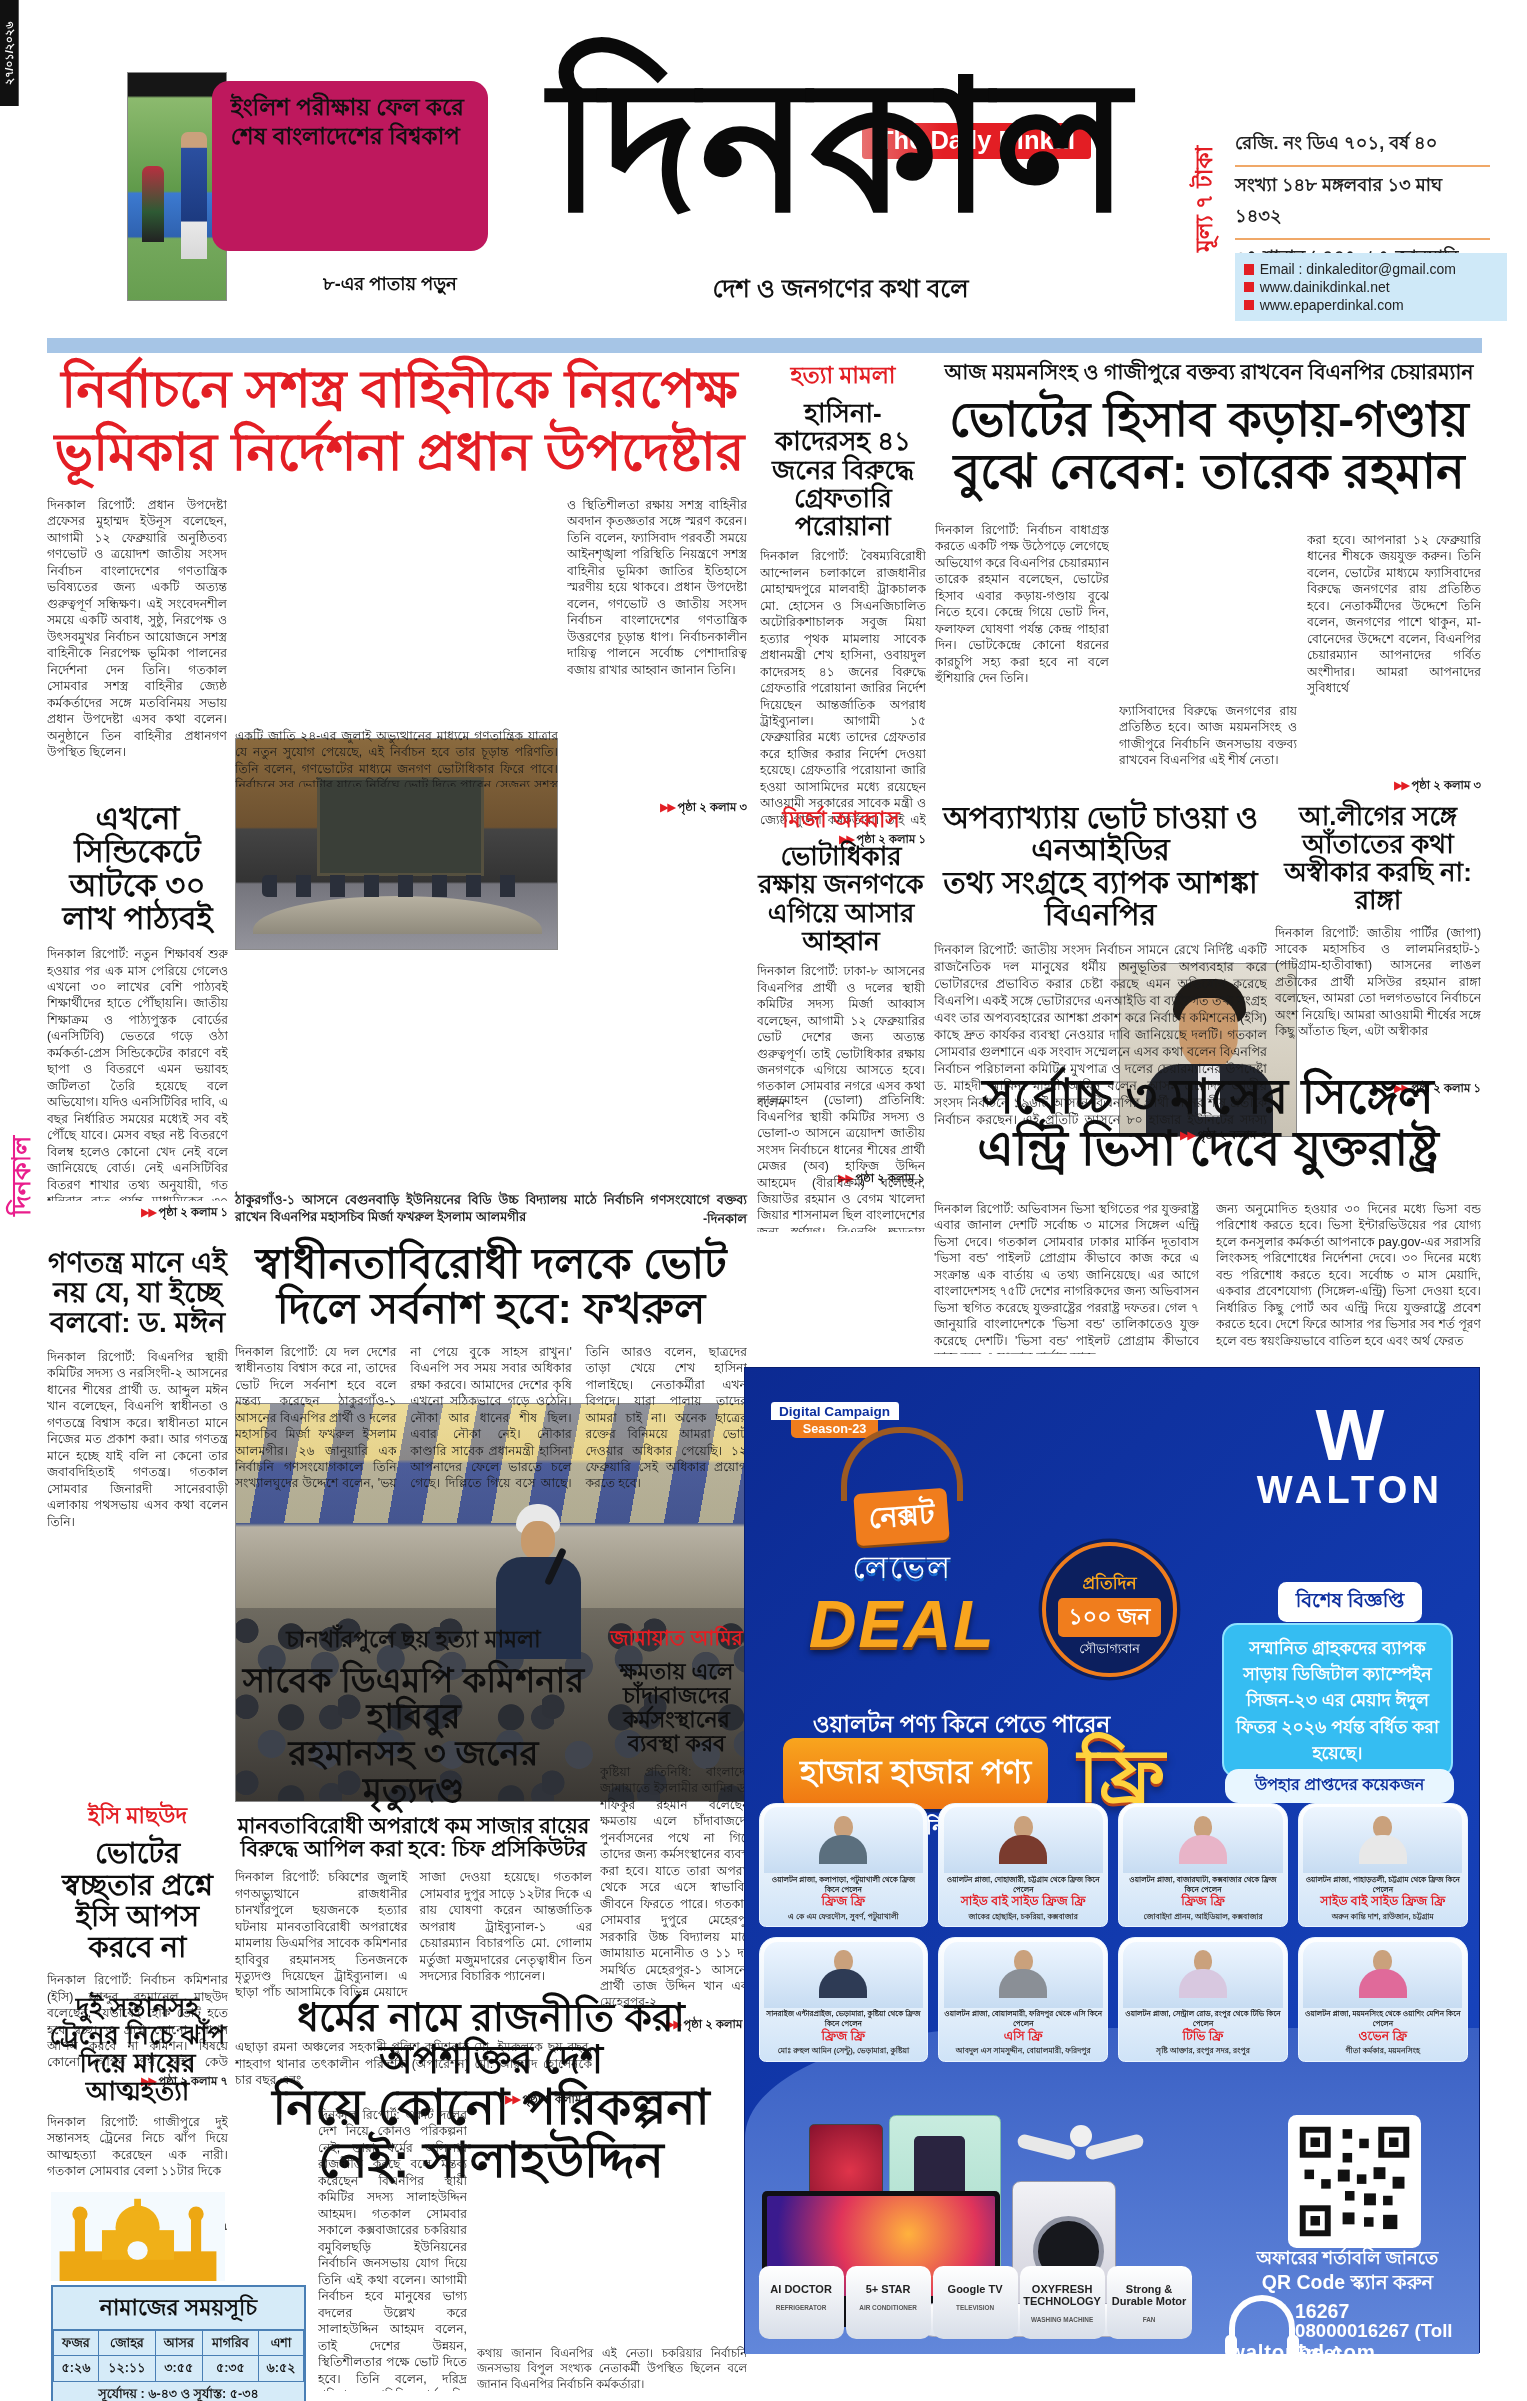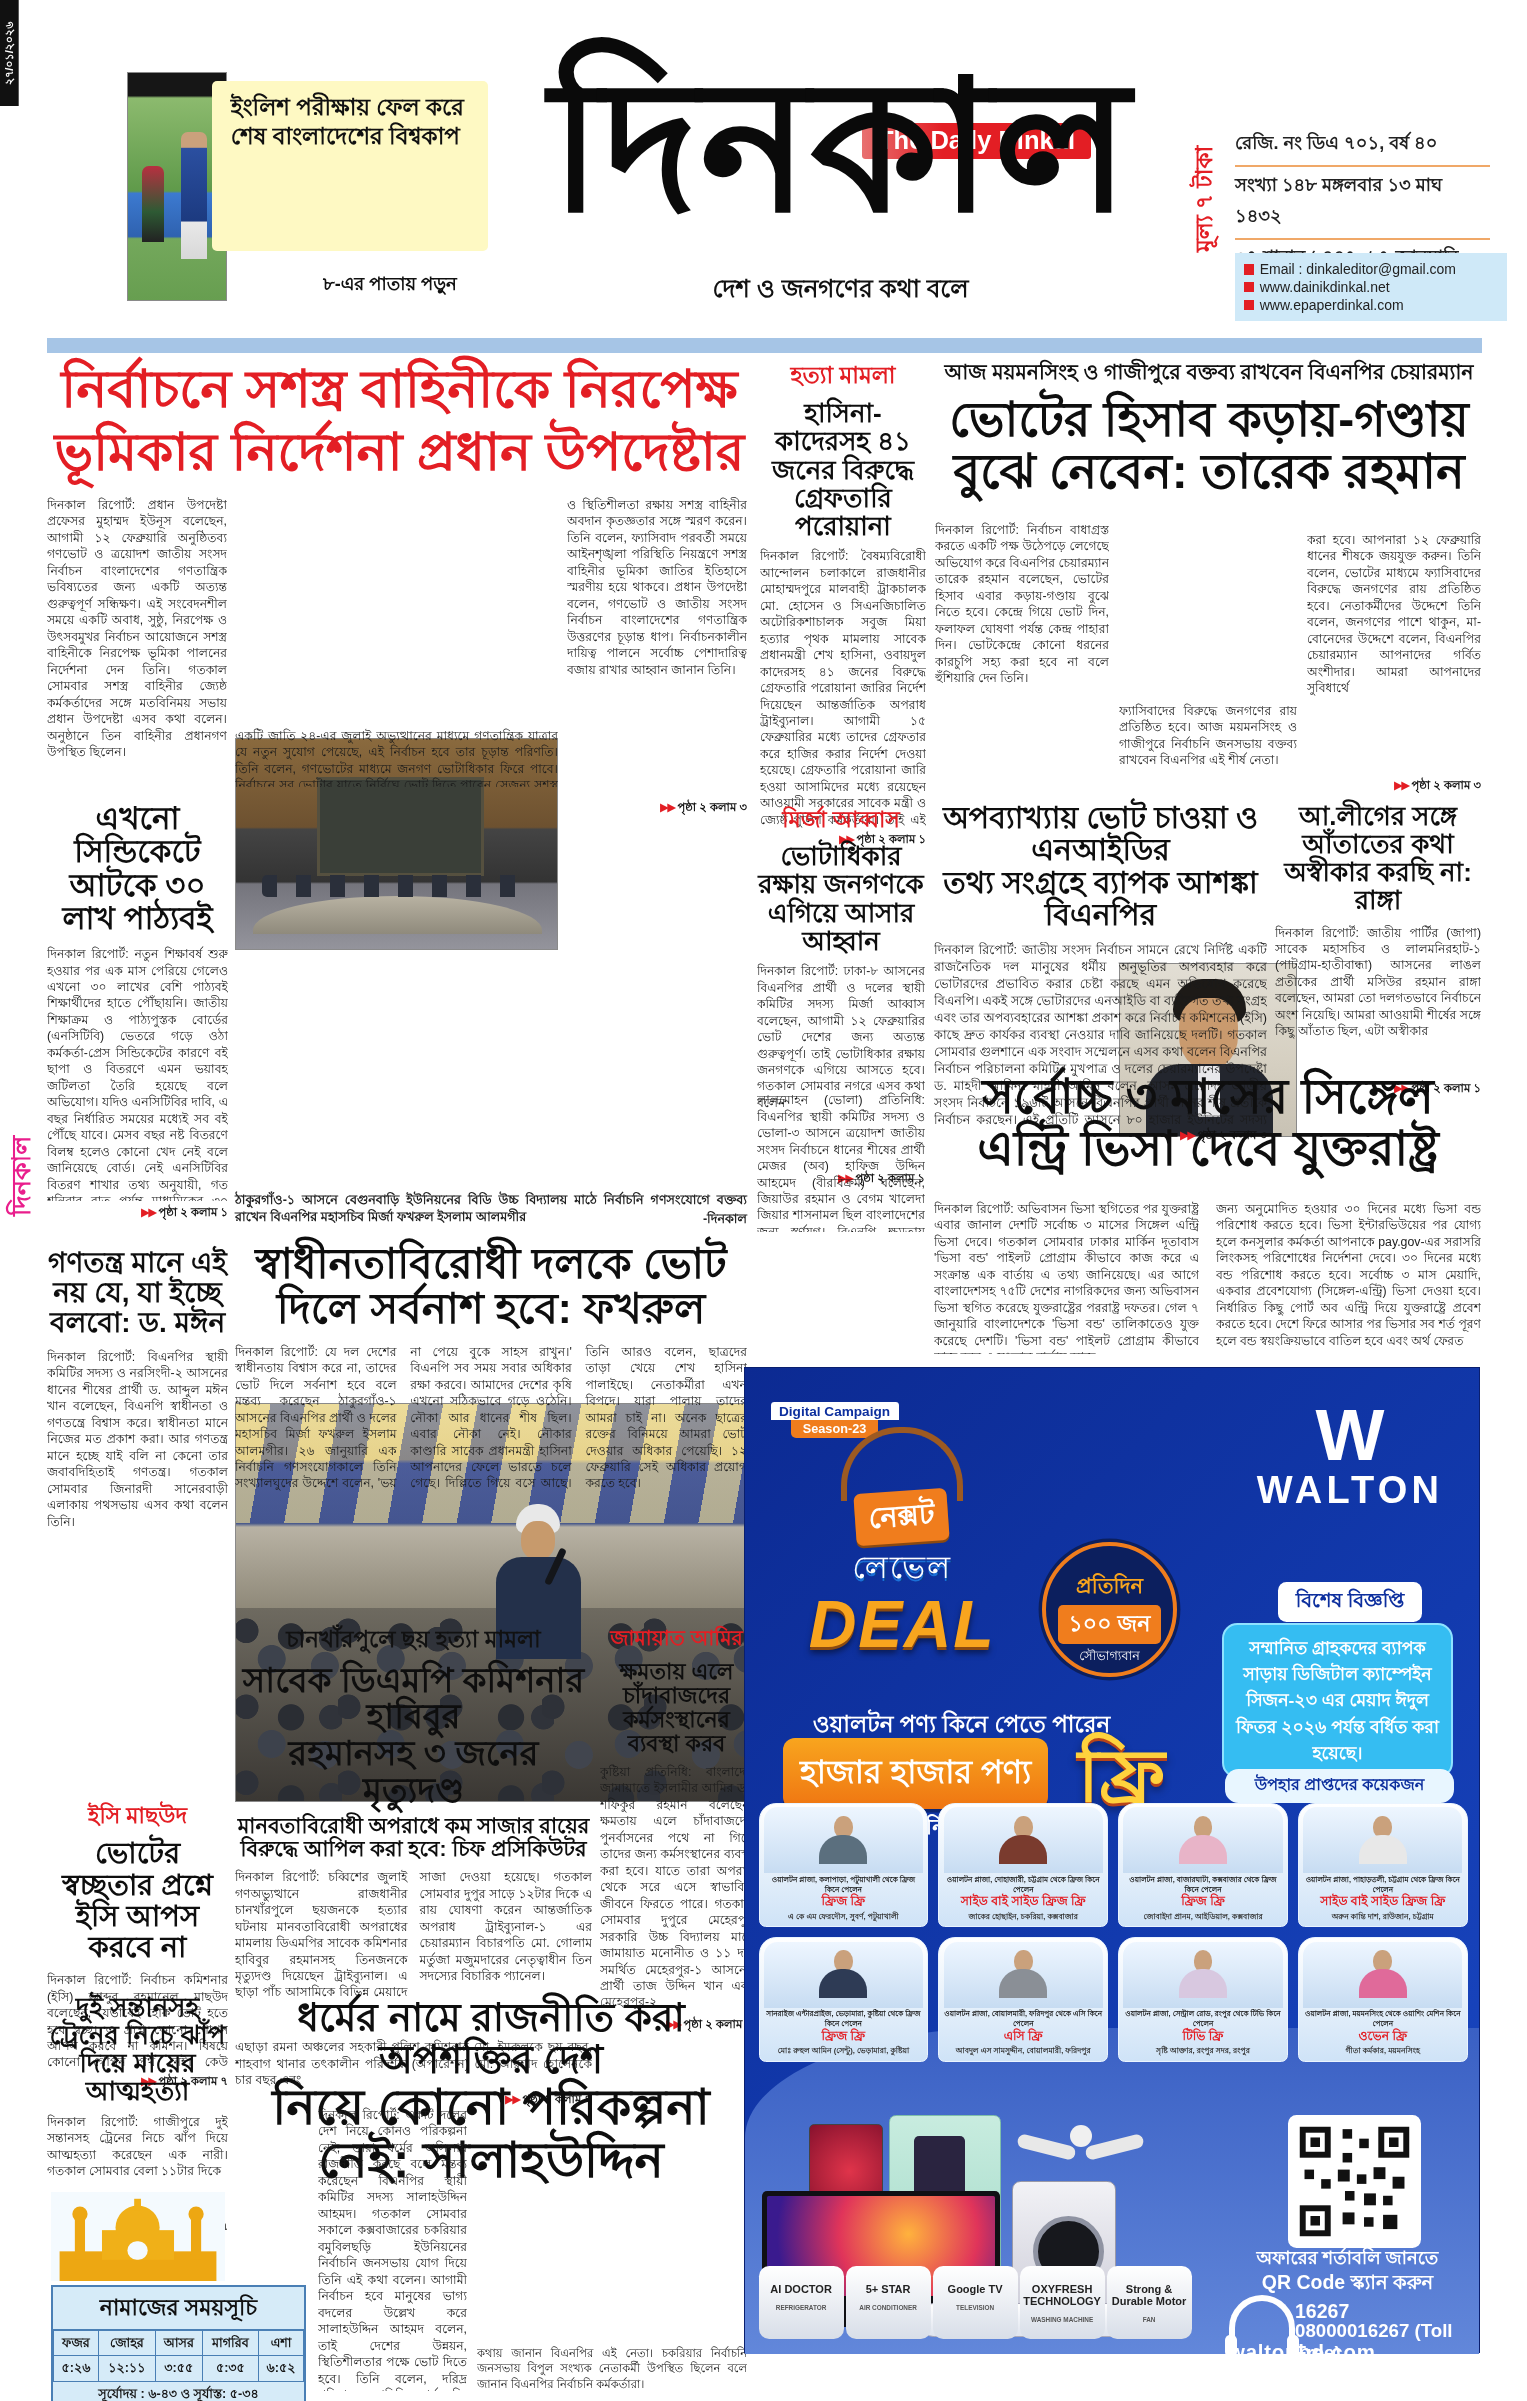--- a/index.html
+++ b/index.html
@@ -30,21 +30,21 @@
   
   #ad{background:linear-gradient(135deg,#0c2a92 0%,#123aae 55%,#1b49c4 100%);border:0.8px solid #0a1f6e;box-sizing:border-box;}
   #ad .wave{position:absolute;left:0;top:660px;width:100%;height:326px;background:linear-gradient(180deg,#3a60c4,#6287da);border-top-left-radius:255px 110px;}
   .adc1{background:#fff;color:#0d2f9e;font-size:13.6px;font-weight:bold;padding:1.7px 8.5px;border-radius:3.4px 3.4px 0 0;display:inline-block;}
   .adc2{background:#f07d1d;color:#fff;font-size:12.7px;font-weight:bold;padding:1.7px 12px;border-radius:0 0 5.1px 5.1px;display:inline-block;}
   .bag{width:110px;height:68px;border:6.8px solid #9c5a22;border-bottom:none;border-radius:59px 59px 0 0;margin:0 auto -10.2px;}
   .deal1{display:inline-block;background:#f07d1d;color:#fff;font-size:29px;font-weight:bold;padding:1.7px 13.6px;border-radius:6.8px;transform:rotate(-4deg);box-shadow:0 2.5px 0 #8a4a12;}
   .deal2{font-size:31px;font-weight:normal;color:#fff;text-shadow:0 2.5px 0 #1b6fd8,1.7px 3.4px 0 #0c3a8a;letter-spacing:1.7px;}
   .deal3{font-size:66px;font-weight:bold;font-style:italic;color:#f8a51e;text-shadow:0 3.4px 0 #8a4a12,0 6px 6.8px rgba(0,0,0,.5);letter-spacing:1.7px;line-height:.9;}
   .circle-badge{width:127px;height:127px;border-radius:50%;background:#0c1f5e;border:4.2px solid #f07d1d;box-shadow:0 0 0 3.4px #0c1f5e;text-align:center;color:#fff;}
-  .cb1{color:#f8a51e;font-weight:bold;font-size:21px;margin-top:24px;}
+  .cb1{color:#f8a51e;font-weight:bold;font-size:17px;margin-top:24px;}
   .cb2{background:#f07d1d;display:inline-block;font-size:22px;font-weight:bold;padding:0.8px 10.2px;border-radius:5.1px;}
   .cb3{font-size:12.7px;margin-top:2.5px;}
   .offer-box{display:inline-block;background:linear-gradient(180deg,#f8a51e,#ef7512);color:#fff;font-size:32px;font-weight:bold;padding:8.5px 17px;border-radius:12px;box-shadow:0 3.4px 0 rgba(0,0,0,.3);}
   .free{font-size:73px;font-weight:bold;color:#ffd23d;text-shadow:0 3.4px 0 #b8441a,0 6px 8.5px rgba(0,0,0,.45);}
   .notice-title{background:#fff;color:#0d2f9e;font-size:19.5px;font-weight:bold;text-align:center;border-radius:8.5px;padding:4.2px 0;}
   .notice-body{background:#35bdf2;border:2.5px solid #8fe2ff;border-radius:15.3px;color:#fff;font-size:17.4px;font-weight:bold;text-align:center;line-height:1.5;padding:10.2px 8.5px;}
   .pill{background:#e8f6ff;color:#0d2f9e;font-size:16px;font-weight:bold;text-align:center;border-radius:13.6px;padding:3.4px 0;}
   .wgrid{display:grid;grid-template-columns:repeat(4,1fr);gap:10.2px;}
   .wcard{background:linear-gradient(180deg,#ffffff,#cfe3f7);border-radius:17px 17px 6.8px 6.8px;border:1.7px solid #eaf4ff;padding:3.4px 4.2px;text-align:center;}
   .wphoto{height:66px;border-radius:13.6px 13.6px 0 0;background:linear-gradient(180deg,#eef6ff,#c7dcf2);position:relative;overflow:hidden;}
@@ -65,21 +65,21 @@
 
 <div id="page">
 
   <div class="abs vert" style="left:0;top:650;width:18.7px;height:106px;background:#111;color:#fff;font-size:11px;font-weight:bold;text-align:center;line-height:18.7px;">২৭/০১/২০২৬</div>
   <div class="abs vert" style="left:0;top:1112px;width:25.5px;height:127px;color:#e91e8c;font-size:25.5px;font-weight:bold;text-align:center;">দিনকাল</div>
 
   <div class="abs photo" style="left:127px;top:72px;width:100px;height:229px;background:linear-gradient(180deg,#161616 0%,#161616 10%,#8cba6e 11%,#5f9a4a 52%,#3c7ad0 53%,#2f62b0 72%,#74a85c 73%,#679e50 100%);">
     <div class="abs" style="left:13.6px;top:93px;width:22px;height:76px;background:linear-gradient(180deg,#b83040 0%,#2e5a34 60%,#222 100%);border-radius:6.8px 6.8px 0 0;"></div>
     <div class="abs" style="left:53px;top:59px;width:25.5px;height:127px;background:linear-gradient(180deg,#caa17c 0%,#caa17c 12%,#2b4fa0 13%,#1c3a80 70%,#e8e8e8 71%,#d8d8d8 100%);border-radius:6.8px 6.8px 0 0;"></div>
   </div>
-  <div class="abs" style="left:212px;top:81px;width:276px;height:170px;background:#fef9c3;border-radius:5px;padding:12px 13.6px 8.5px 18.7px;box-sizing:border-box;">
+  <div class="abs" style="left:212px;top:81px;width:276px;height:170px;background:#be185d;border-radius:17px;padding:12px 13.6px 8.5px 18.7px;box-sizing:border-box;">
     <div style="font-size:23px;font-weight:bold;color:#111;line-height:1.25;">ইংলিশ পরীক্ষায় ফেল করে শেষ বাংলাদেশের বিশ্বকাপ</div>
   </div>
   <div class="abs" style="left:323px;top:270px;font-size:18px;font-weight:bold;color:#111;">৮-এর পাতায় পড়ুন</div>
 
   <div class="abs" style="left:862px;top:123px;width:229px;background:linear-gradient(90deg,#e87070,#e31e24 35%);color:#fff;font-size:25.5px;font-weight:bold;text-align:center;padding:3.4px 0;border-radius:3.4px;">The Daily Dinkal</div>
   <div class="abs" id="logo" style="left:501px;top:51px;width:679px;font-size:183px;text-align:center;line-height:1.05;">দিনকাল</div>
   <div class="abs" style="left:501px;top:270px;width:679px;font-size:24.6px;font-weight:bold;color:#111;text-align:center;">দেশ ও জনগণের কথা বলে</div>
 
   <div class="abs vert" style="left:1184px;top:127px;width:29px;height:144px;color:#e31e24;font-size:23px;font-weight:bold;text-align:center;">মূল্য ৭ টাকা</div>
 

